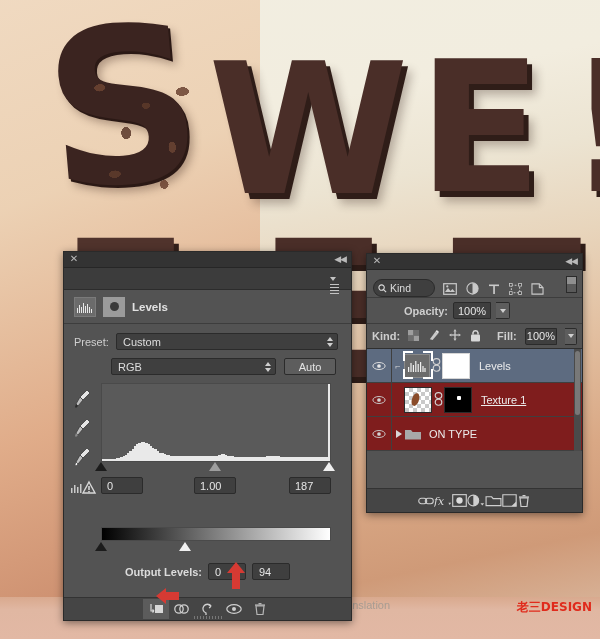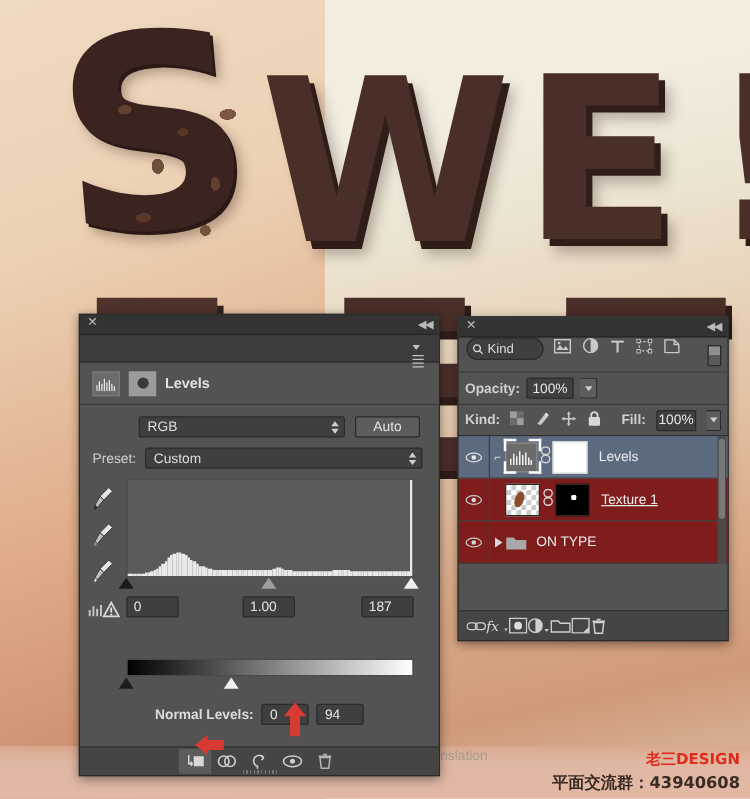--- a/index.html
+++ b/index.html
@@ -346,21 +346,21 @@
   .grip {
     position: absolute; left: 50%; bottom: 1px; transform: translateX(-50%);
     width: 28px; height: 3px;
     background-image: repeating-linear-gradient(90deg,#777 0 1px, transparent 1px 3px);
   }
 
   
   #layers-panel { left: 366px; top: 253px; width: 215px; height: 258px; }
 
   .layers-filter {
-    height: 27px; display: flex; align-items: flex-start; gap: 0;
+    height: 27px; display: flex; align-items: flex-end; gap: 0;
     padding: 0 0 0 6px;
     border-bottom: 1px solid #3d3d3d;
     position: relative;
   }
   .kind-select {
     width: 62px; height: 18px; border-radius: 9px;
     background: #3f3f3f; border: 1px solid #2b2b2b; box-sizing: border-box;
     display: flex; align-items: center; gap: 3px; padding: 0 4px;
     font-size: 10.5px; color: #dcdcdc;
     position: relative;
@@ -376,21 +376,21 @@
     background: linear-gradient(180deg,#8f8f8f 0 45%, #5a5a5a 45% 100%);
     border: 1px solid #2b2b2b;
   }
 
   .blend-row {
     height: 25px; display: flex; align-items: center;
     padding: 0 5px; gap: 5px;
     border-bottom: 1px solid #3d3d3d;
   }
   .blend-row .ps-select { width: 105px; }
-  .blend-row .lbl { font-weight: bold; white-space: nowrap; }
+  .blend-row .lbl { font-weight: bold; white-space: nowrap; margin-left: 32px; }
   .opa-field {
     width: 38px; height: 17px; box-sizing: border-box;
     background: #3f3f3f; border: 1px solid #2b2b2b; border-radius: 2px 0 0 2px;
     color: #e6e6e6; font-size: 11px;
     display: flex; align-items: center; justify-content: center;
   }
   .opa-arrow {
     width: 14px; height: 17px; box-sizing: border-box;
     background: #5d5d5d; border: 1px solid #2b2b2b; border-left: none;
     border-radius: 0 2px 2px 0;
@@ -487,21 +487,21 @@
     background: #4a4a4a;
   }
   .layer-scroll .thumbbar {
     position: absolute; left: 1px; top: 2px; width: 5px; height: 64px;
     background: #787878; border-radius: 3px;
   }
 
   .layers-footer {
     position: absolute; left: 0; bottom: 0; width: 100%; height: 24px;
     background: #454545; border-top: 1px solid #333;
-    display: flex; align-items: center; justify-content: flex-start;
+    display: flex; align-items: center; justify-content: center;
     padding: 0 6px; box-sizing: border-box;
   }
   .lf-btn { color: #cfcfcf; display: flex; align-items: center; }
 
   
   .arrow-up {
     position: absolute; left: 236px; top: 562px;
     width: 0; height: 0;
   }
   .arrow-up .head {
@@ -544,21 +544,20 @@
     <div class="letter letter-row2-a">E</div>
     <div class="letter letter-row2-b">E</div>
     <div class="letter letter-row2-c">T</div>
   </div>
 
   <div class="bg-bottom-band"></div>
 
   <div class="wm-trans-icon">▤</div>
   <div class="wm-trans">Textbook of translation</div>
   <div class="wm-brand">老三DESIGN</div>
-  <div class="wm-qq">平面交流群：43940608</div>
 
   <div class="panel" id="properties-panel">
 
     <div class="panel-titlebar">
       <div class="tb-close">✕</div>
       <div class="tb-collapse">◀◀</div>
     </div>
 
     <div class="panel-tabs">
       <div class="panel-menu">
@@ -582,41 +581,41 @@
         </svg>
       </div>
       <div class="icon-circle-box">
         <span class="dot"></span>
       </div>
       <div class="prop-title">Levels</div>
     </div>
 
     <div class="prop-body">
 
-      <div class="row" style="padding:0 13px 0 10px; gap:8px;">
-        <div class="ps-select" style="width:165px; margin-left:37px;">
-          <span>RGB</span>
-          <span class="spin">
-              <i class="up"></i>
-              <i class="dn"></i>
-            </span>
-        </div>
-        <div class="ps-button" style="width:52px;">
-          <span>Auto</span>
-        </div>
-      </div>
-
       <div class="row" style="padding:0 13px 0 10px;">
         <span class="lbl" style="width:42px;">Preset:</span>
         <div class="ps-select" style="flex:1;">
           <span>Custom</span>
           <span class="spin">
               <i class="up"></i>
               <i class="dn"></i>
             </span>
+        </div>
+      </div>
+
+      <div class="row" style="padding:0 13px 0 10px; gap:8px;">
+        <div class="ps-select" style="width:165px; margin-left:37px;">
+          <span>RGB</span>
+          <span class="spin">
+              <i class="up"></i>
+              <i class="dn"></i>
+            </span>
+        </div>
+        <div class="ps-button" style="width:52px;">
+          <span>Auto</span>
         </div>
       </div>
 
       <div class="hist-area" style="height:92px;">
 
         <div class="eyedroppers">
           <div class="eyedropper">
             <svg width="20" height="22" viewBox="0 0 20 22">
               <path d="M15 3 L18 6 L11 13 L8 10 Z" fill="#e6e6e6" stroke="#3a3a3a" stroke-width=".8"></path>
               <path d="M8 10 L11 13 L6 19 L4 17 Z" fill="#bdbdbd" stroke="#3a3a3a" stroke-width=".8"></path>
@@ -770,21 +769,21 @@
         <div class="numfield" style="left:225px; width:42px;">187</div>
       </div>
 
       <div style="position:relative; height:90px;">
         <div class="out-gradient"></div>
         <div class="out-track">
           <div class="handle black" id="out-h0" style="left: -6px;"></div>
           <div class="handle white" id="out-h1" style="left: 78.36px;"></div>
         </div>
         <div class="out-row">
-          <span class="lbl">Normal Levels:</span>
+          <span class="lbl">Output Levels:</span>
           <span class="numfield-static">0</span>
           <span class="numfield-static">94</span>
         </div>
       </div>
     </div>
 
     <div class="panel-footer">
       <div class="foot-btn active">
         <svg width="16" height="14" viewBox="0 0 16 14">
           <path d="M3 2 L3 9 L6 9 M6 9 L4.5 7.5 M6 9 L4.5 10.5" fill="none" stroke="#d8d8d8" stroke-width="1.2"></path>

